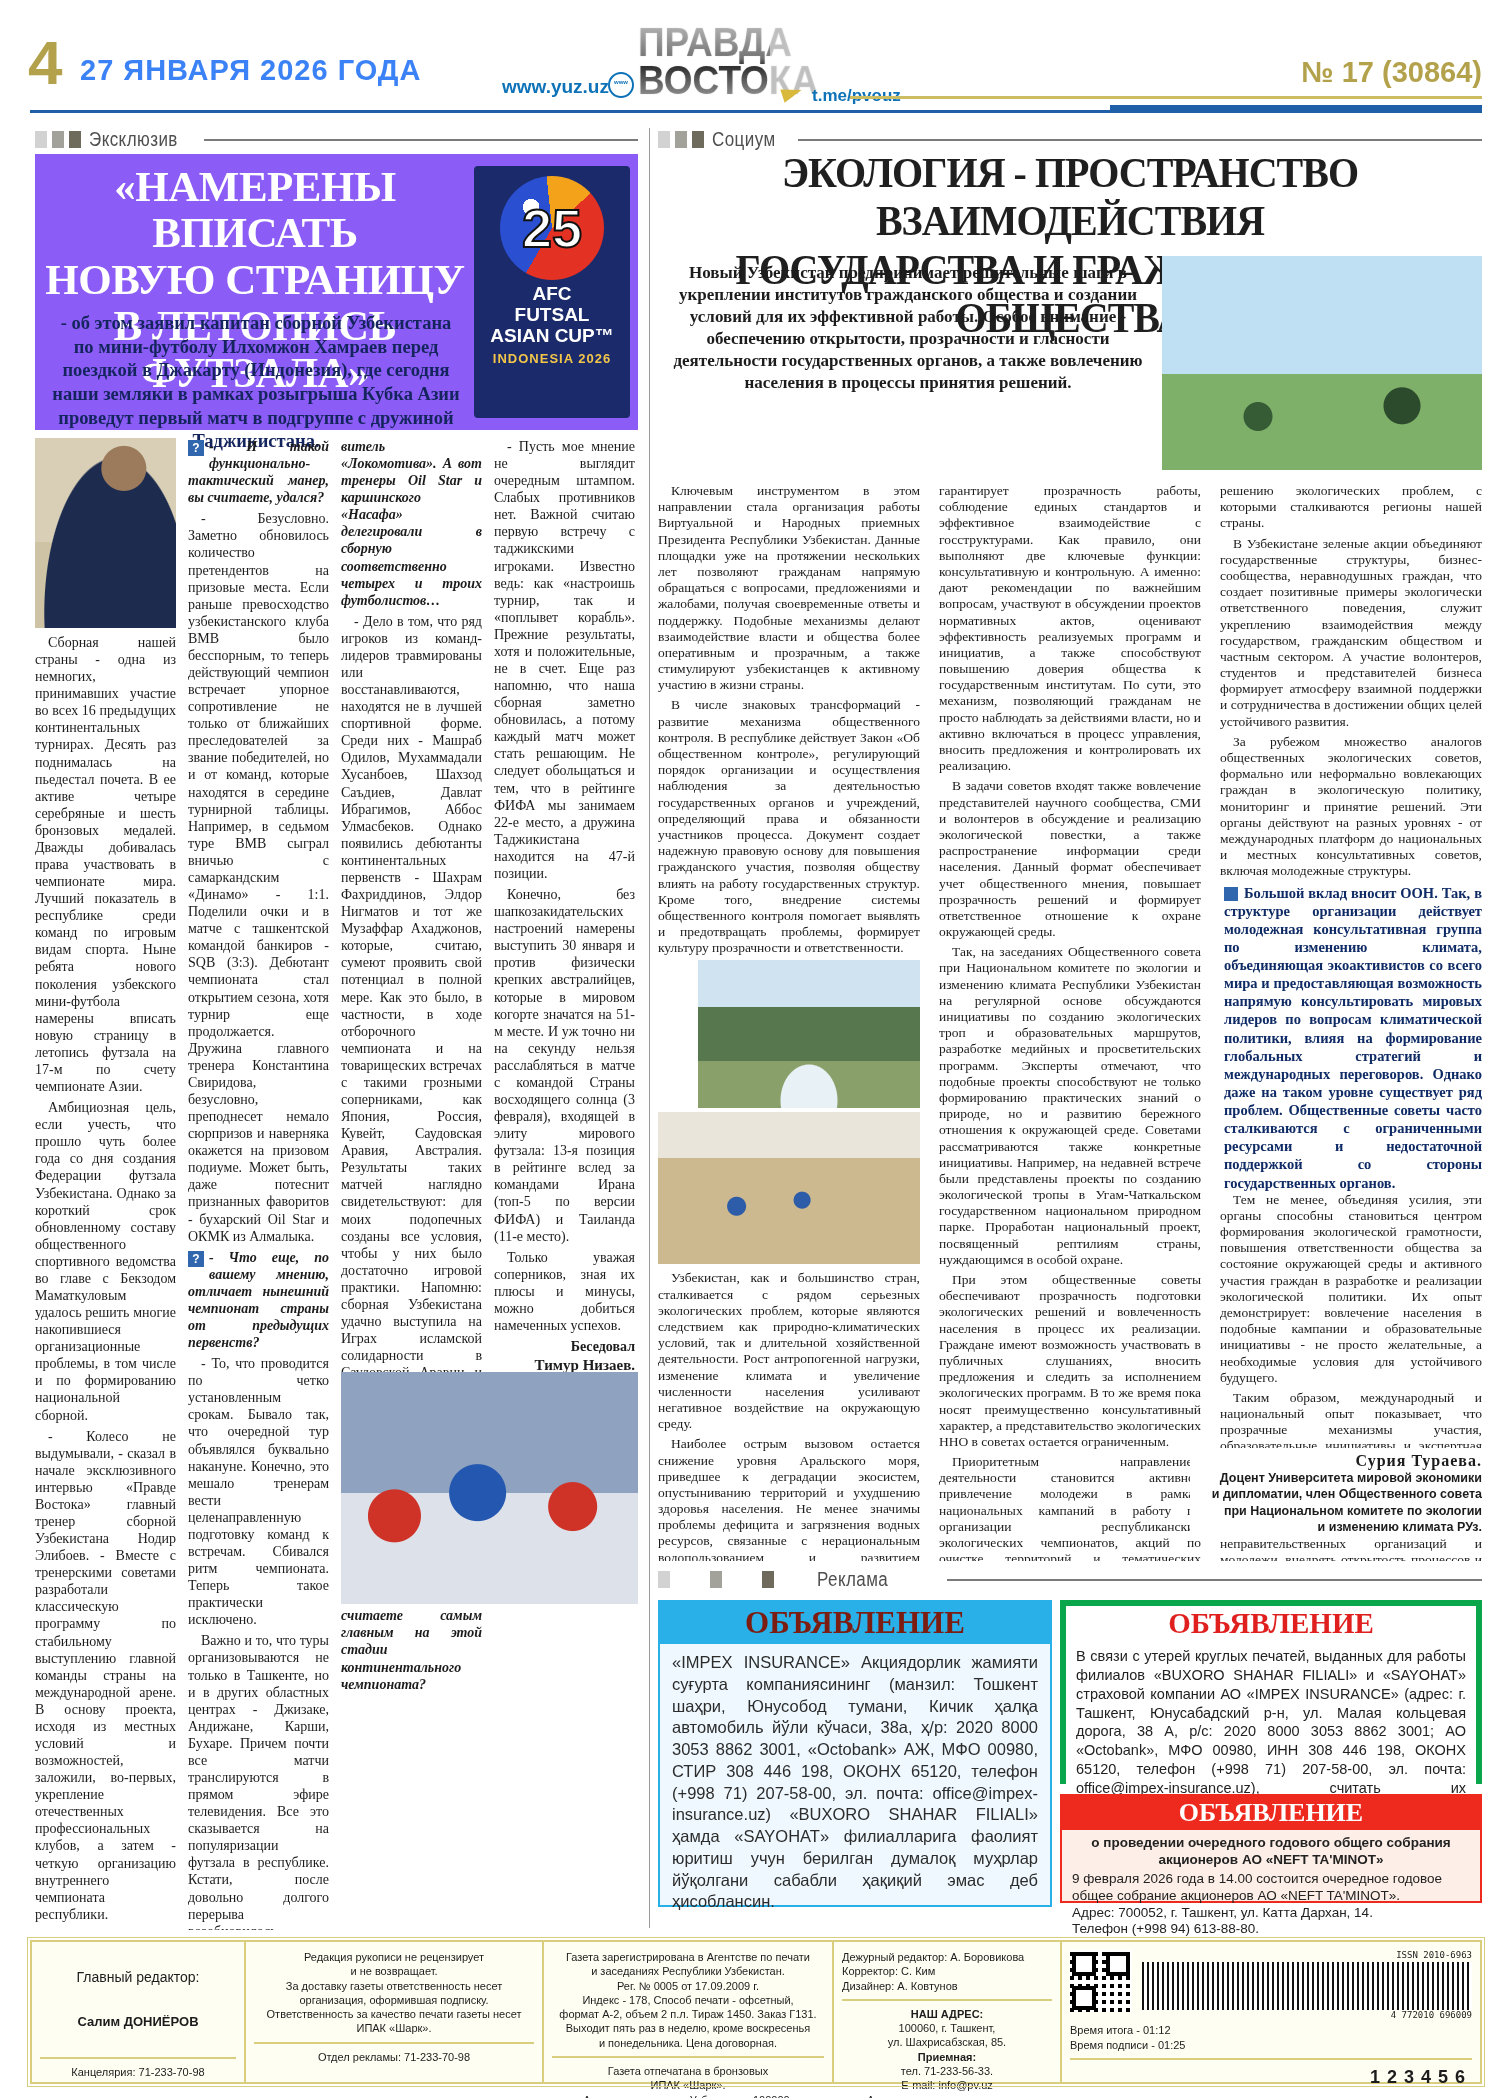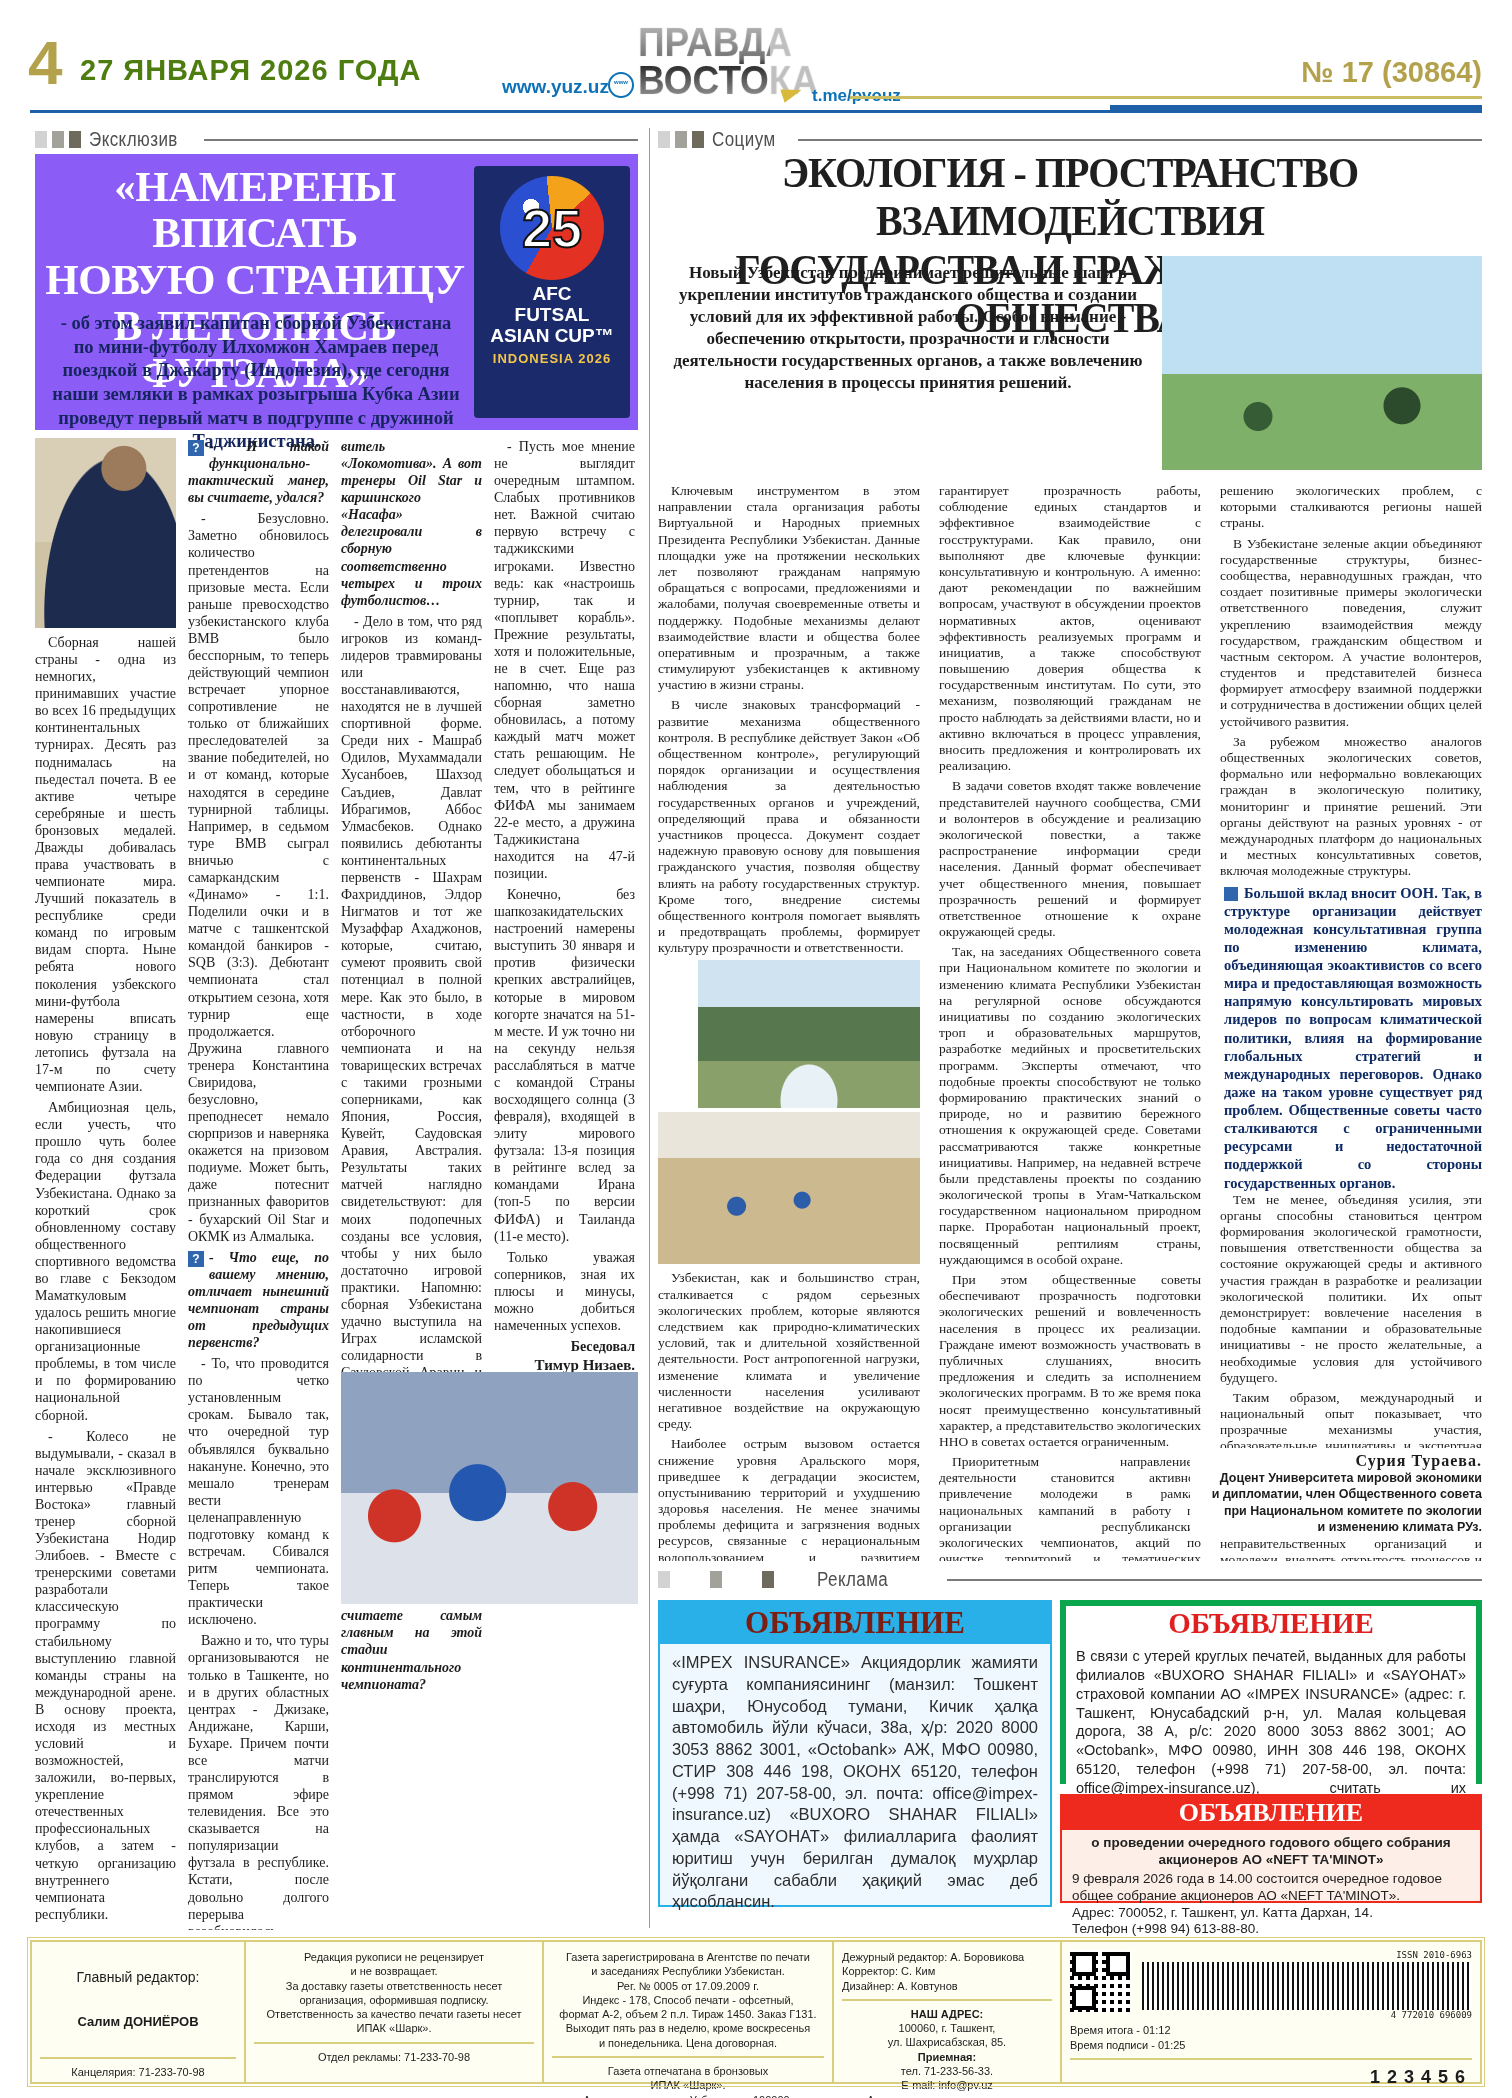--- a/index.html
+++ b/index.html
@@ -2,21 +2,21 @@
 <html><head>
 <meta charset="utf-8">
 <style>
   html,body{margin:0;padding:0;background:#e8e8e8;}
   .page{position:relative;width:1512px;height:2098px;background:#ffffff;margin:0 auto;
         font-family:"Liberation Serif",serif;color:#1c1c1c;overflow:hidden;}
   .abs{position:absolute;}
 
   
   .pagenum{font-family:"Liberation Sans",sans-serif;font-weight:bold;font-size:62px;color:#b3a24b;line-height:1;}
-  .pagedate{font-family:"Liberation Sans",sans-serif;font-weight:bold;font-size:29px;color:#4d7c0f;letter-spacing:1px;}
+  .pagedate{font-family:"Liberation Sans",sans-serif;font-weight:bold;font-size:29px;color:#3b82f6;letter-spacing:1px;}
   .site{font-family:"Liberation Sans",sans-serif;font-weight:bold;font-size:19px;color:#0d72b8;}
   .masthead{font-family:"Liberation Sans",sans-serif;font-weight:bold;font-size:37px;line-height:.92;text-align:center;
             color:#5a5a5a;background:linear-gradient(180deg,#f2f2f2 0%,#9a9a9a 45%,#3c3c3c 55%,#cfcfcf 100%);
             -webkit-background-clip:text;background-clip:text;-webkit-text-fill-color:transparent;
             text-shadow:0 0 1px rgba(0,0,0,.25);transform:scaleY(1.12);}
   .tg{font-family:"Liberation Sans",sans-serif;font-weight:bold;font-size:17px;color:#0d72b8;}
   .issue{font-family:"Liberation Sans",sans-serif;font-weight:bold;font-size:29px;color:#b3a24b;}
   .goldline{height:3px;background:#cdbd62;}
   .bluerule{height:3px;background:#1e5fa8;}
   .bluebar{height:8px;background:#1e5fa8;}

